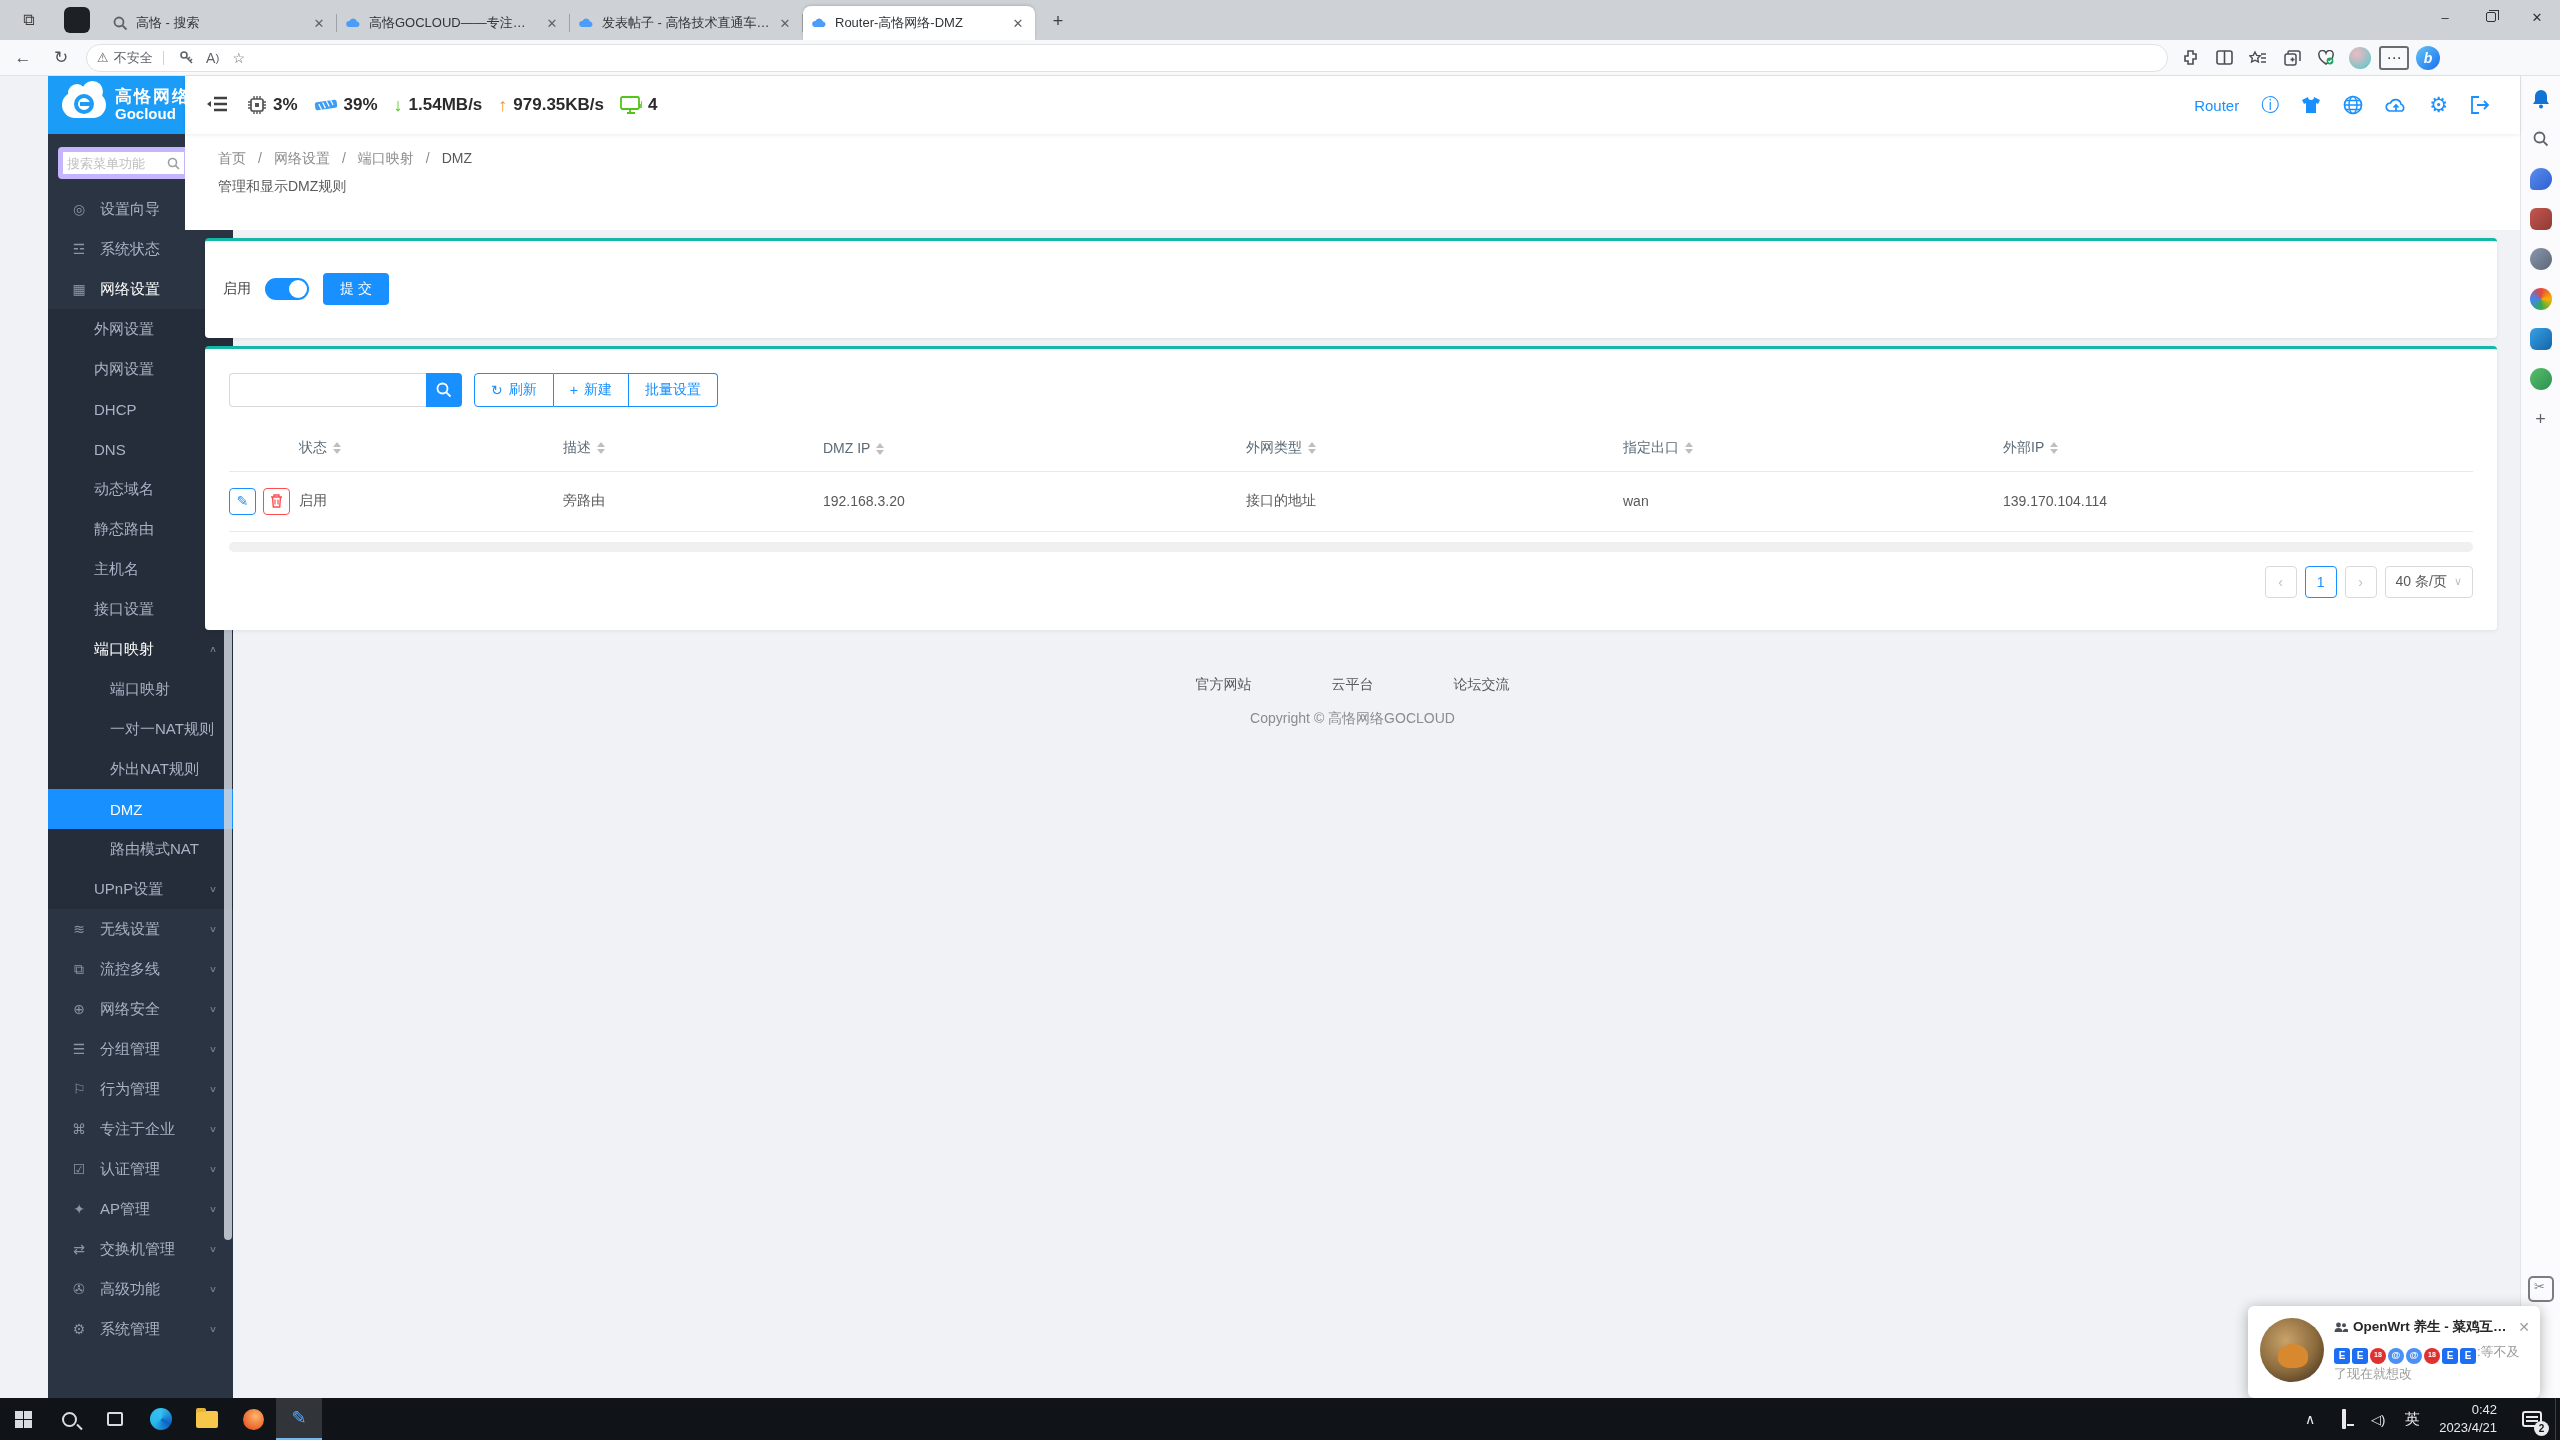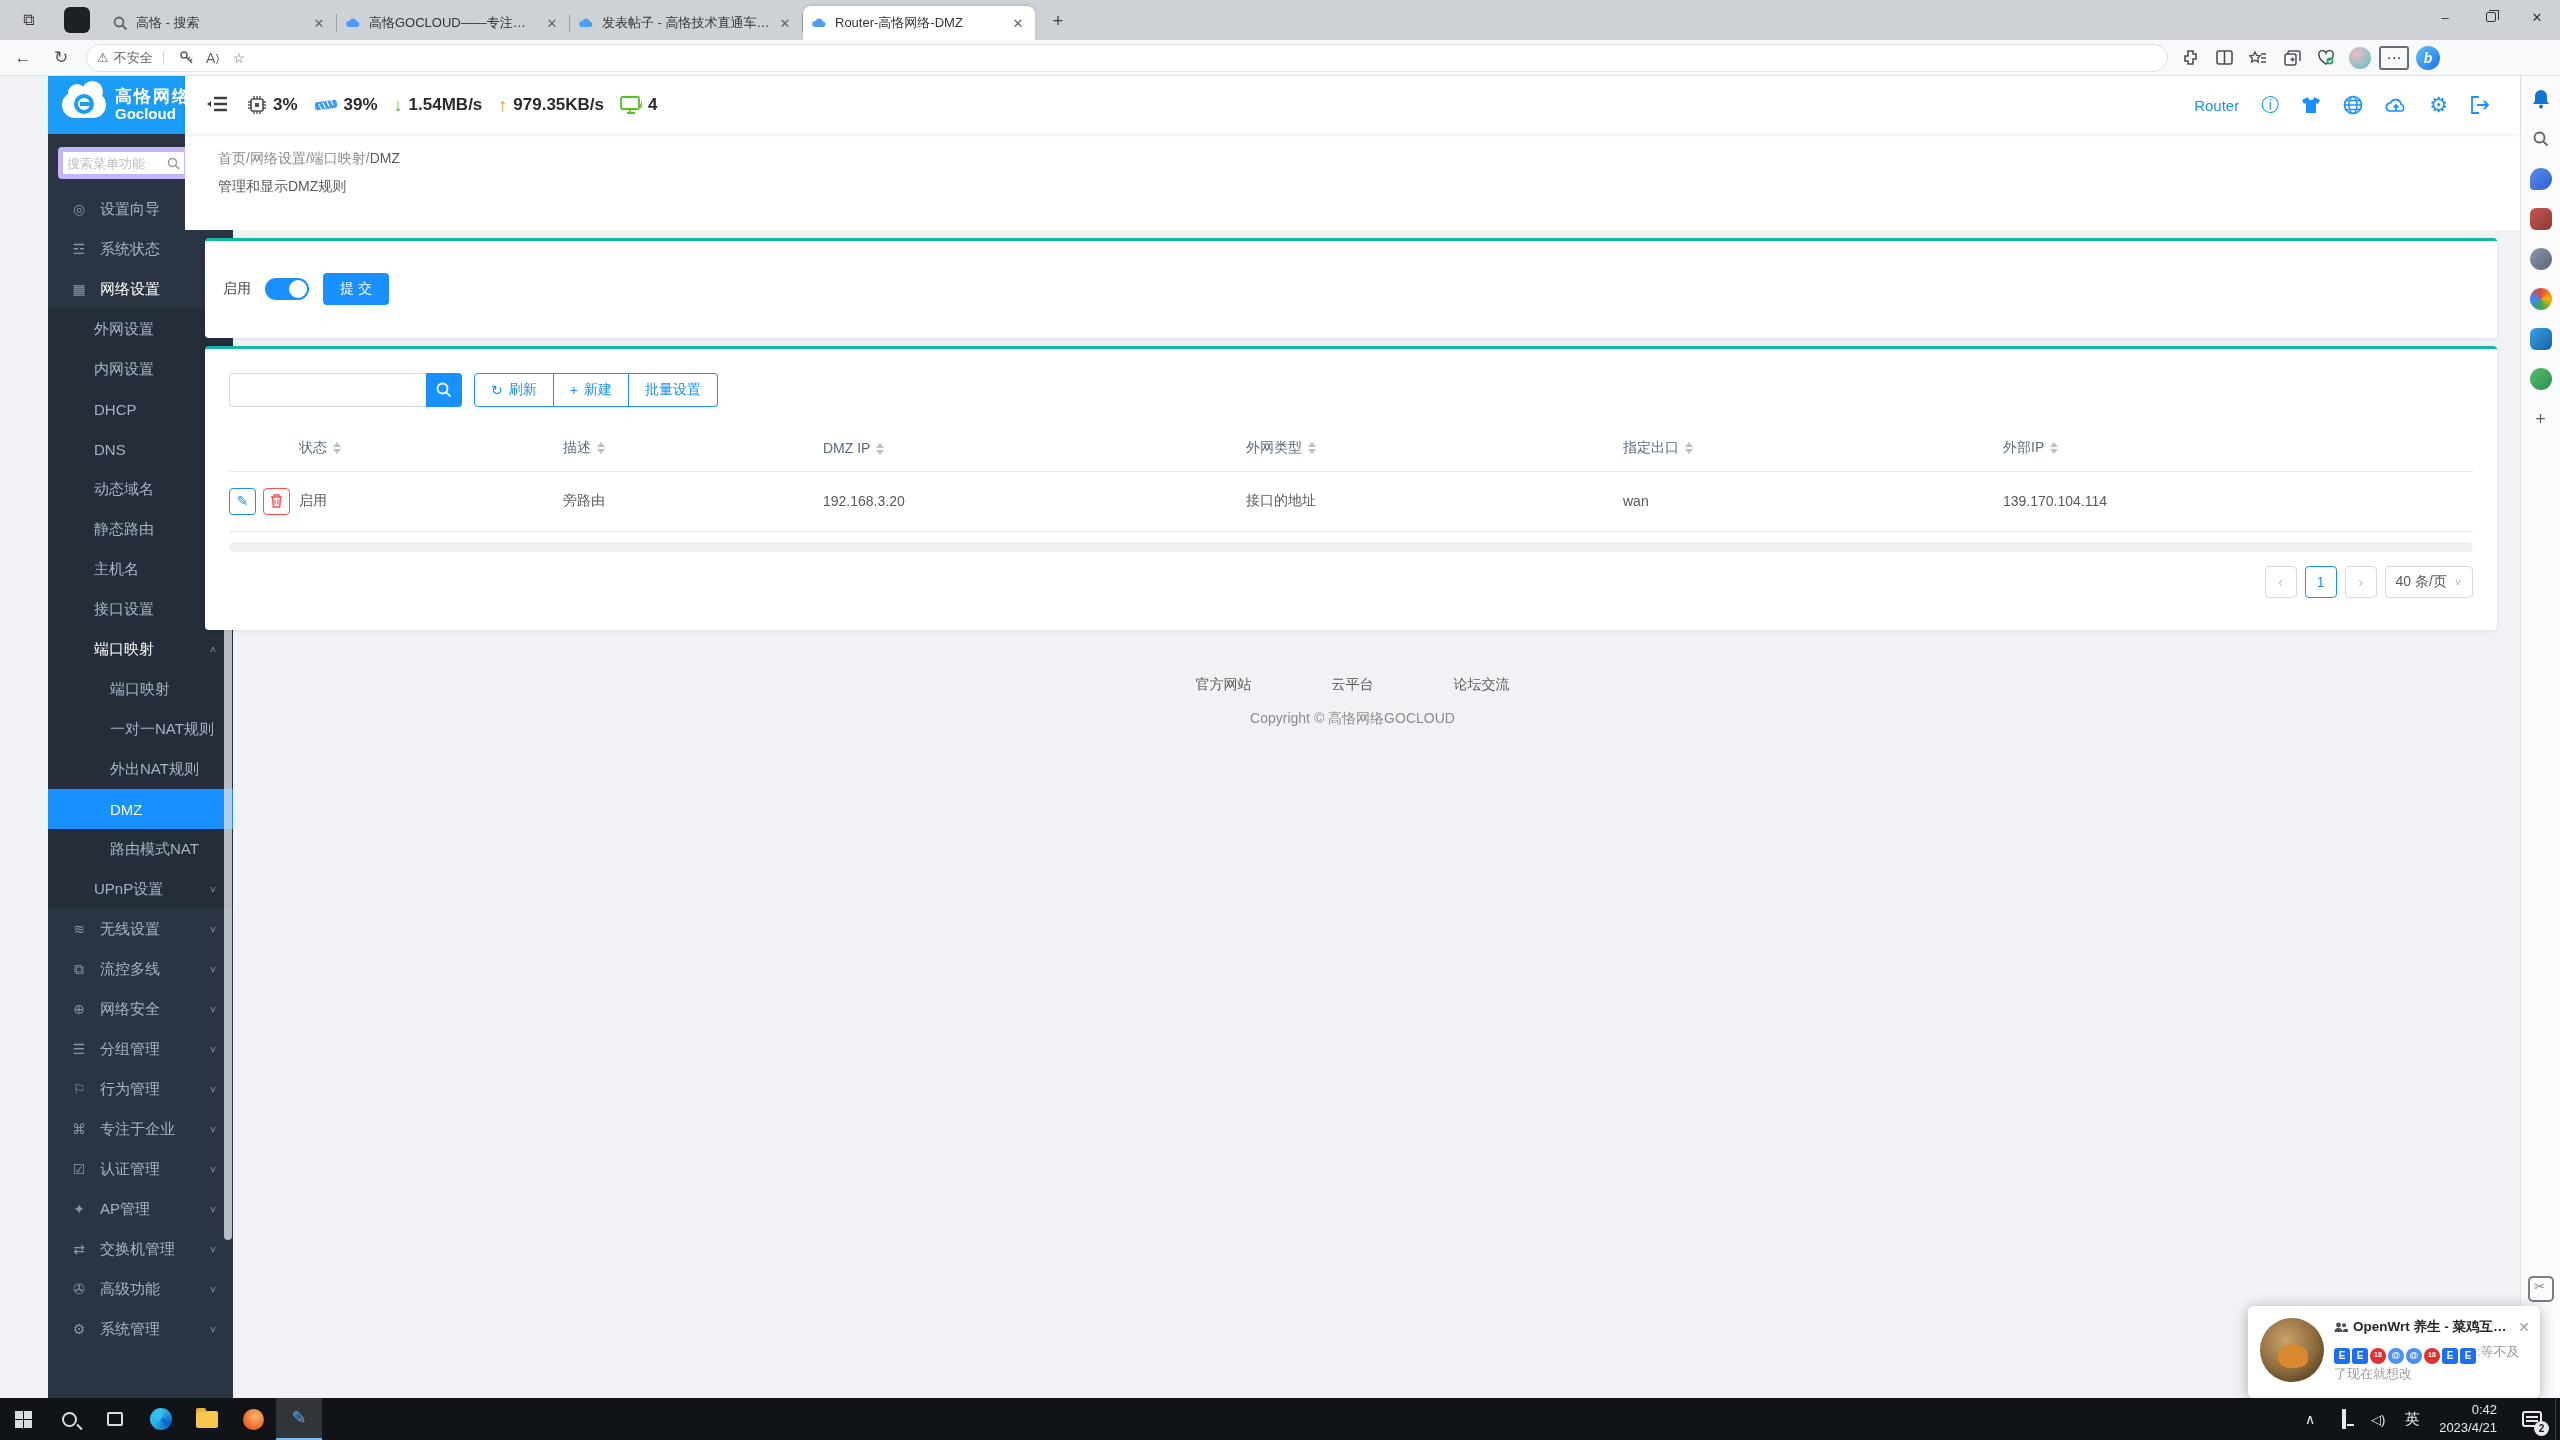--- a/index.html
+++ b/index.html
@@ -113,21 +113,21 @@
     font-weight:bold; color:#2b2b2b; }
   .arrow-dn { color:#52c41a; font-weight:bold; font-size:18px; }
   .arrow-up { color:#fa8c16; font-weight:bold; font-size:18px; }
   .apptop-right { margin-left:auto; display:flex; align-items:center; gap:22px;
     margin-right:30px; color:#1890ff; }
   .devname { font-size:15px; }
   .hd-ic { font-size:18px; display:flex; align-items:center; justify-content:center; }
 
   .pagehead { position:absolute; left:0; top:58px; width:2335px; height:96px; background:#fff; }
   .crumbs { position:absolute; left:33px; top:16px; font-size:14px; color:#8c8c8c;
-    display:flex; gap:0; }
+    display:flex; gap:12px; }
   .crumbs .cur { color:#595959; }
   .subtitle { position:absolute; left:33px; top:44px; font-size:14px; color:#595959; }
 
   .card { position:absolute; left:20px; width:2292px; background:#fff; border-radius:4px;
     border-top:3px solid #14b8a6; box-shadow:0 1px 4px rgba(0,0,0,.08); }
   .card1 { top:162px; height:100px; }
   .card1-row { display:flex; align-items:center; margin:32px 0 0 18px; gap:14px; }
   .lbl { font-size:14px; color:#444; }
   .switch { width:44px; height:22px; background:#1890ff; border-radius:11px; position:relative; }
   .switch .knob { position:absolute; right:2px; top:2px; width:18px; height:18px;

